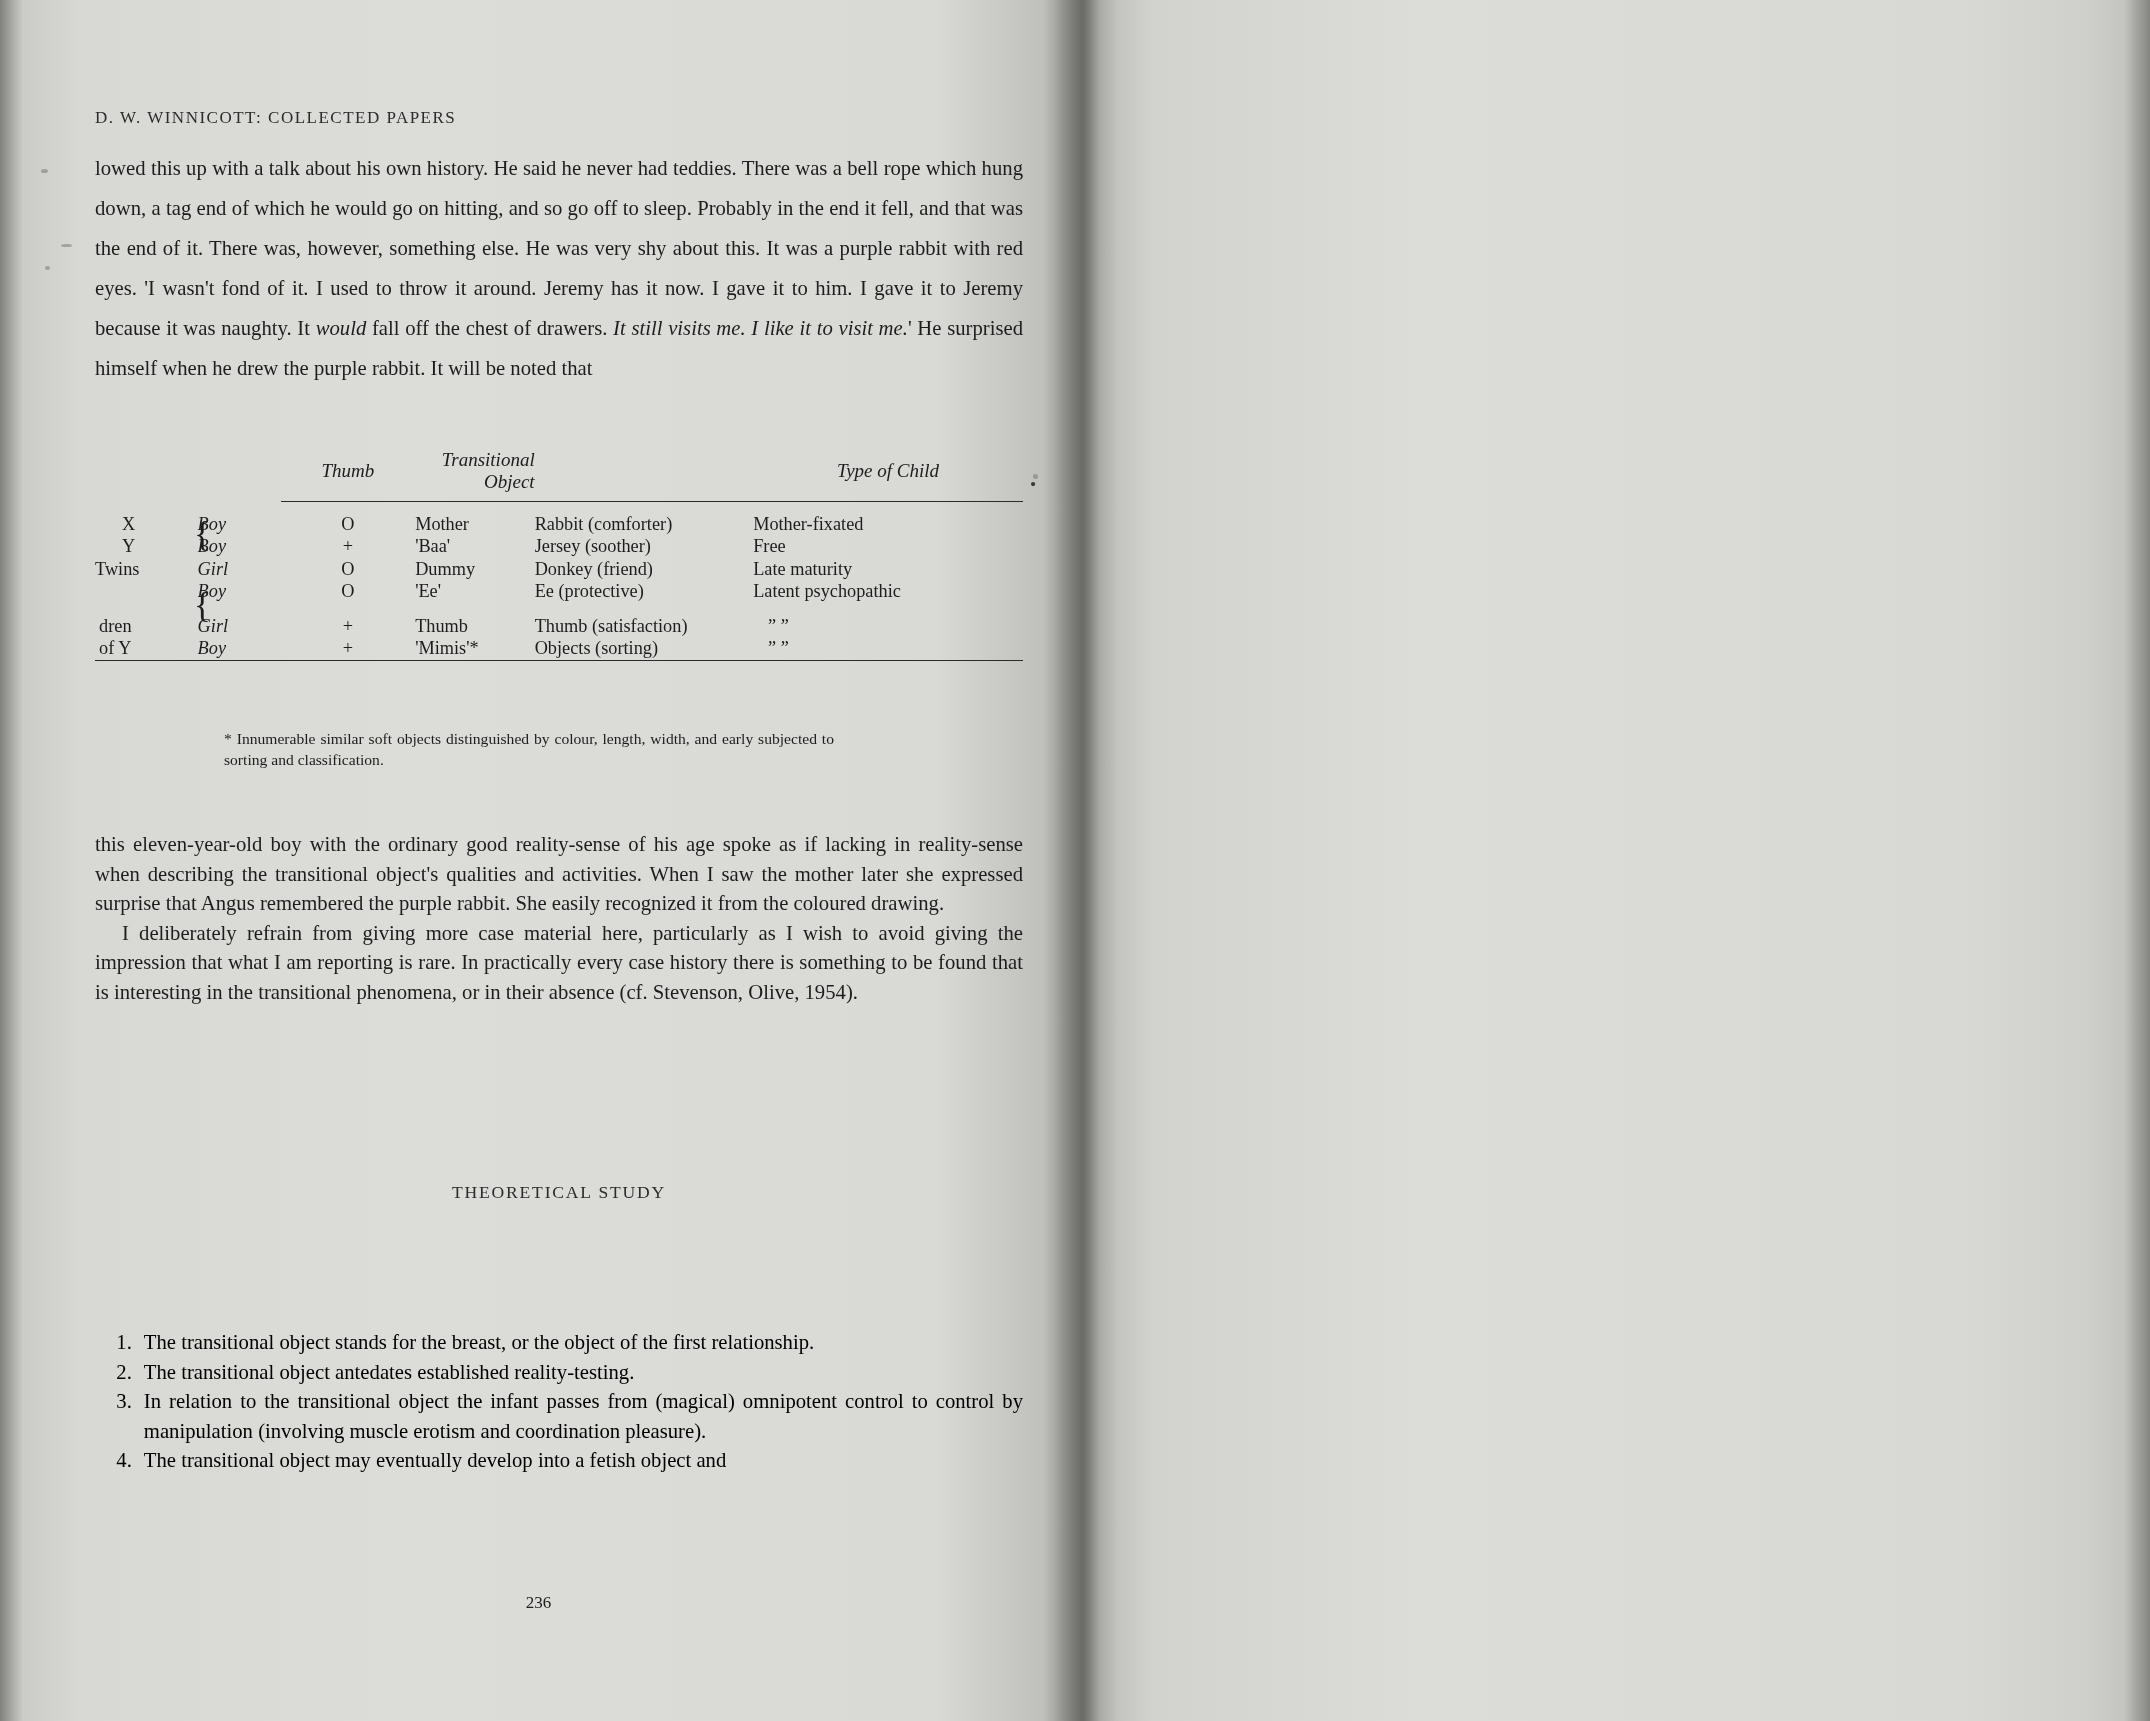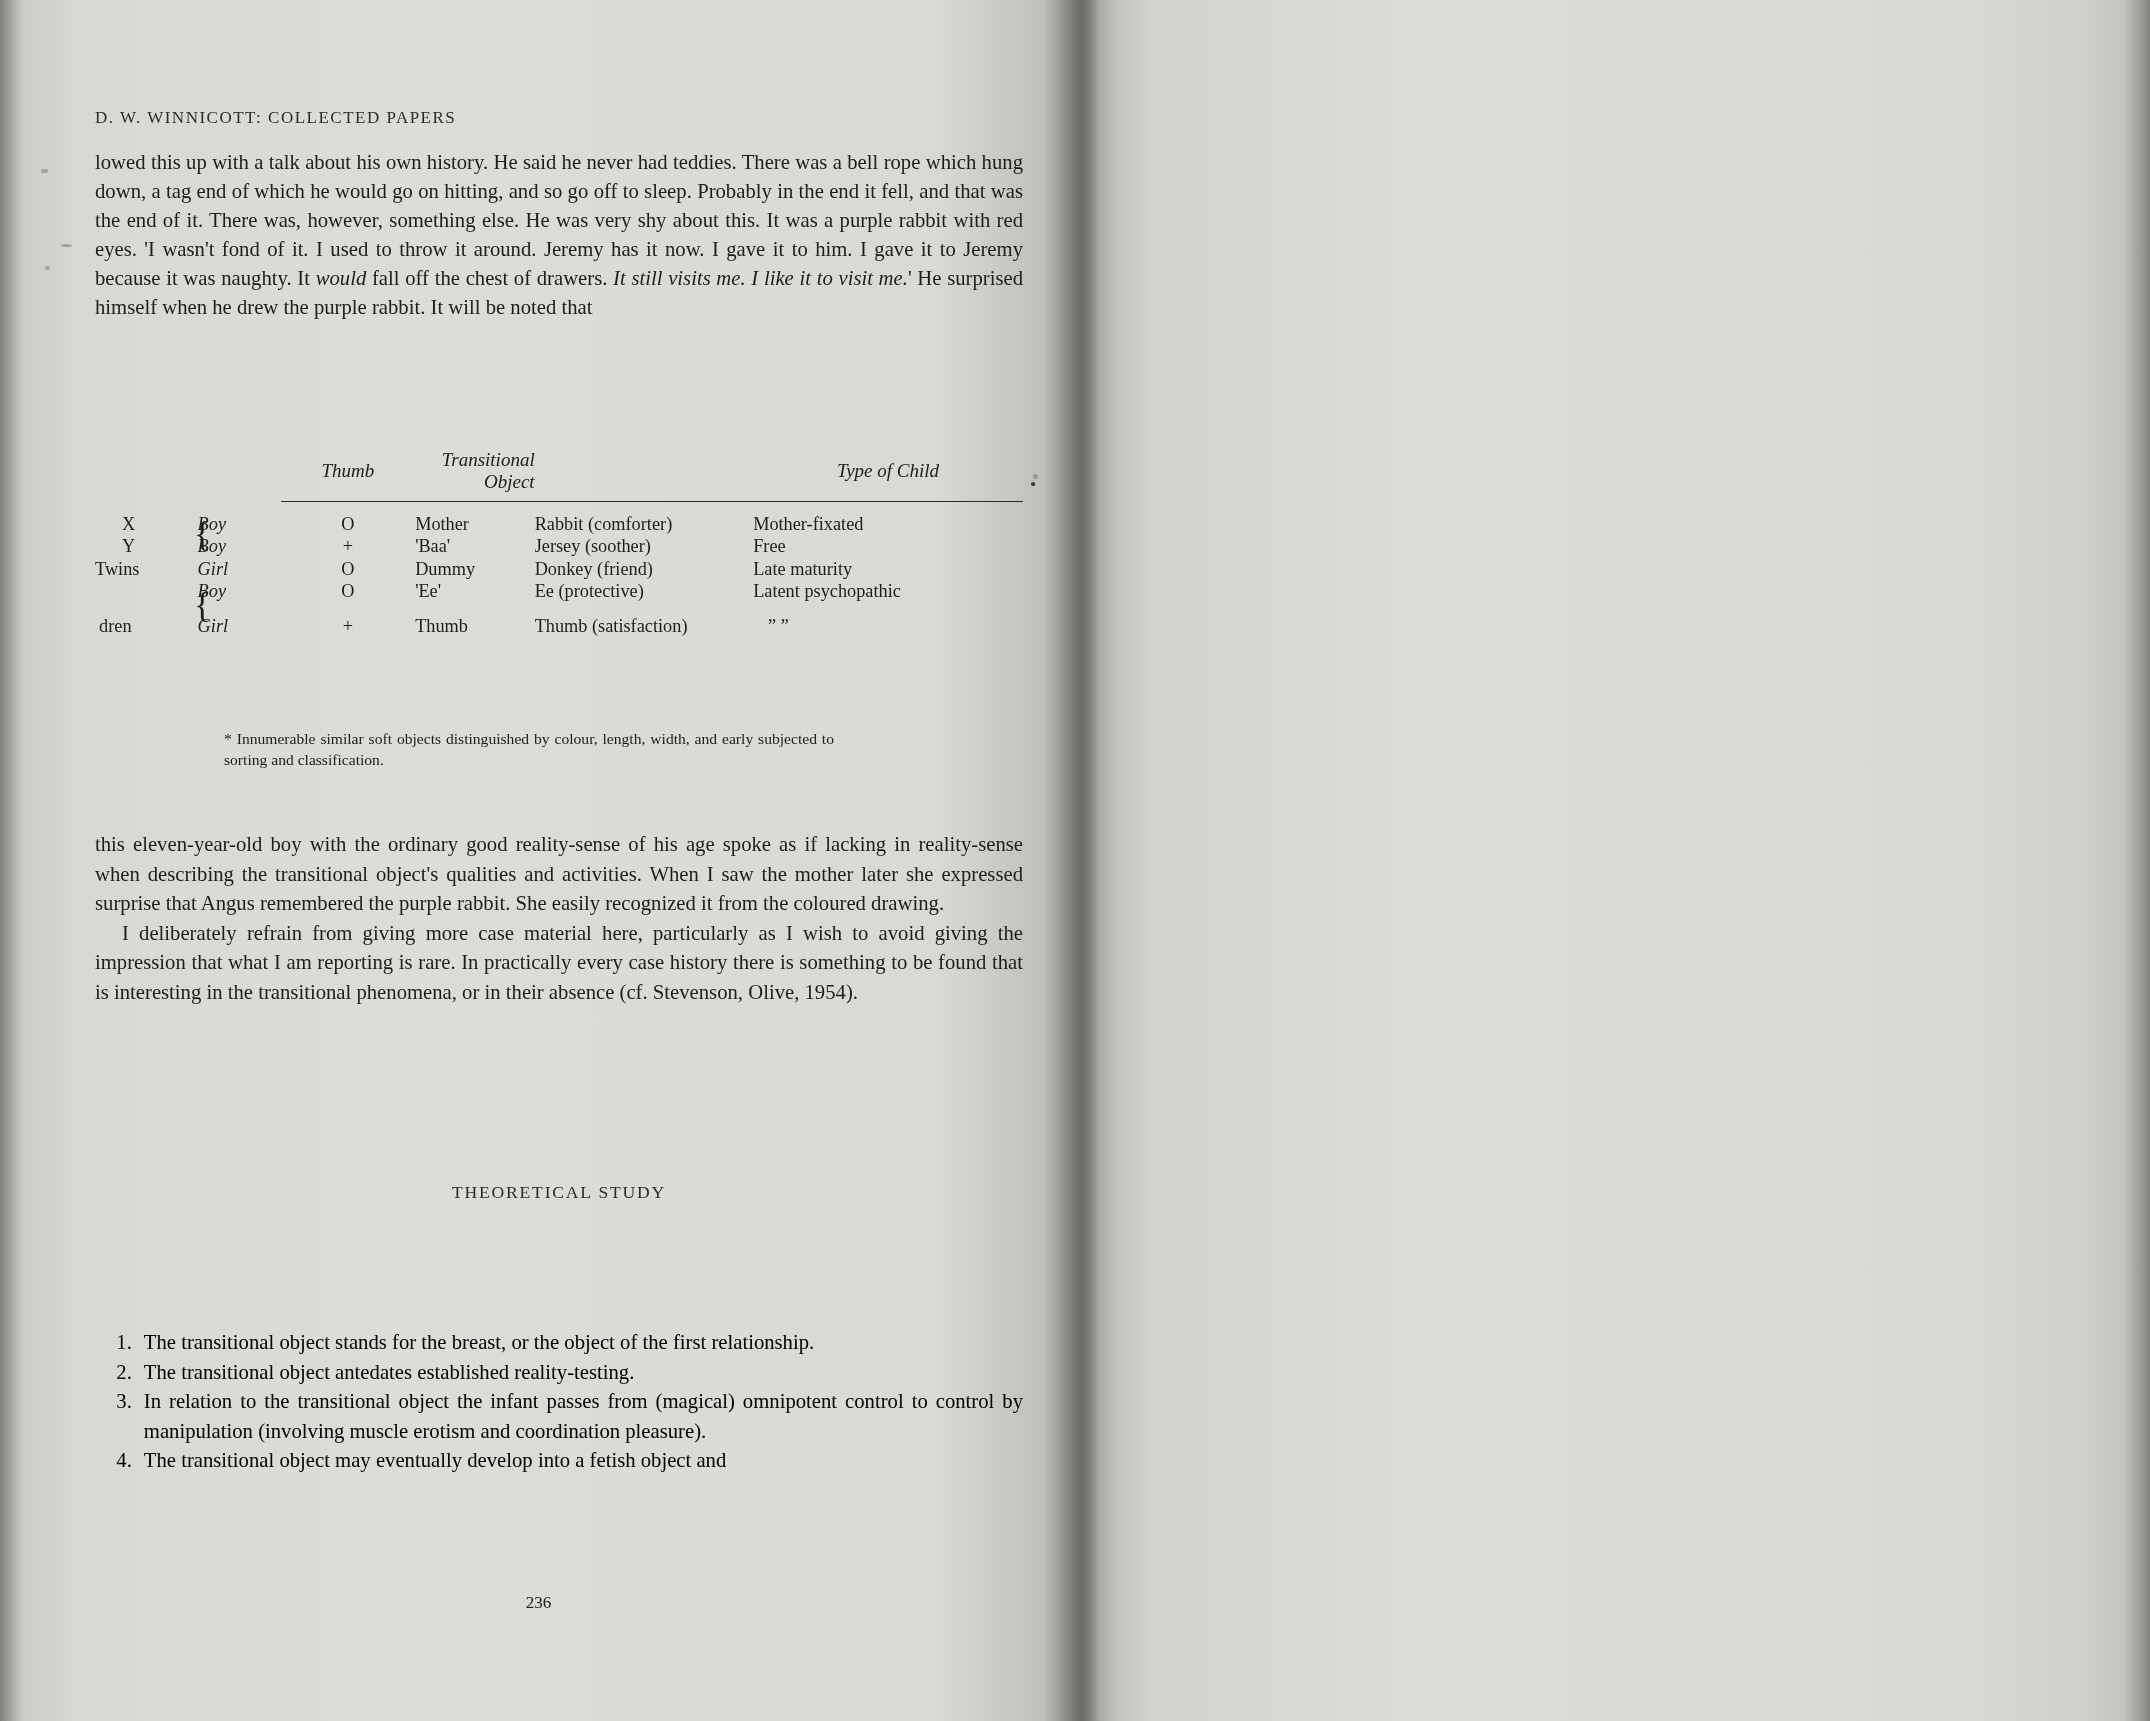--- a/index.html
+++ b/index.html
@@ -77,21 +77,21 @@
     color: #1d1d1d;
     text-align: justify;
     text-justify: inter-word;
   }
   .col-left { left: 95px; width: 928px; top: 148px; }
 
   p { margin: 0; }
   p.indent { text-indent: 27px; }
   i, em { font-style: italic; }
 
-  .tight { line-height: 29px; }
+  .tight { line-height: 40px; }
 
   
   .tbl-wrap {
     position: absolute;
     left: 95px;
     top: 444px;
     width: 928px;
   }
   table.data {
     border-collapse: collapse;
@@ -244,20 +244,28 @@
               <td colspan="6" class="tbl-gap"></td>
             </tr>
           <tr>
             <td class="c-label">dren</td>
             <td class="c-sex">Girl</td>
             <td class="c-thumb">+</td>
             <td class="c-to1">Thumb</td>
             <td class="c-to2">Thumb (satisfaction)</td>
             <td class="c-type" style="padding-left:20.3px !important;">”             ”</td>
           </tr>
+          <tr class="rule-bot">
+            <td class="c-label">of Y</td>
+            <td class="c-sex">Boy</td>
+            <td class="c-thumb">+</td>
+            <td class="c-to1">'Mimis'*</td>
+            <td class="c-to2">Objects (sorting)</td>
+            <td class="c-type" style="padding-left:20.3px !important;">”             ”</td>
+          </tr>
         </tbody>
       </table>
 
       <div class="brace" style="left:99px; top:73px;">{</div>
       <div class="brace" style="left:99px; top:144px;">{</div>
     </div>
 
     <div class="footnote-table">* Innumerable similar soft objects distinguished by colour, length, width, and early subjected to sorting and classification.</div>
 
     <div class="col col-left" style="top:830px; width:928px;">

